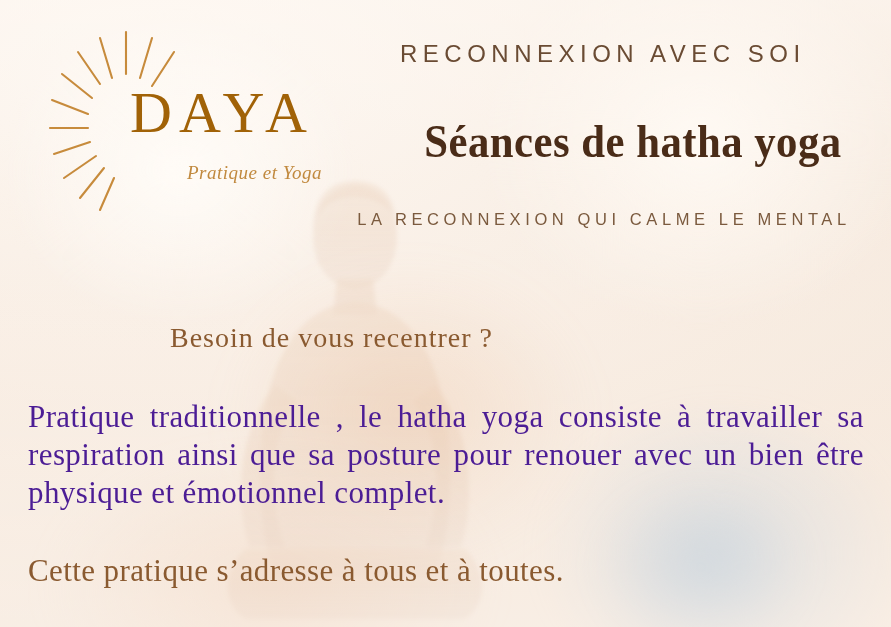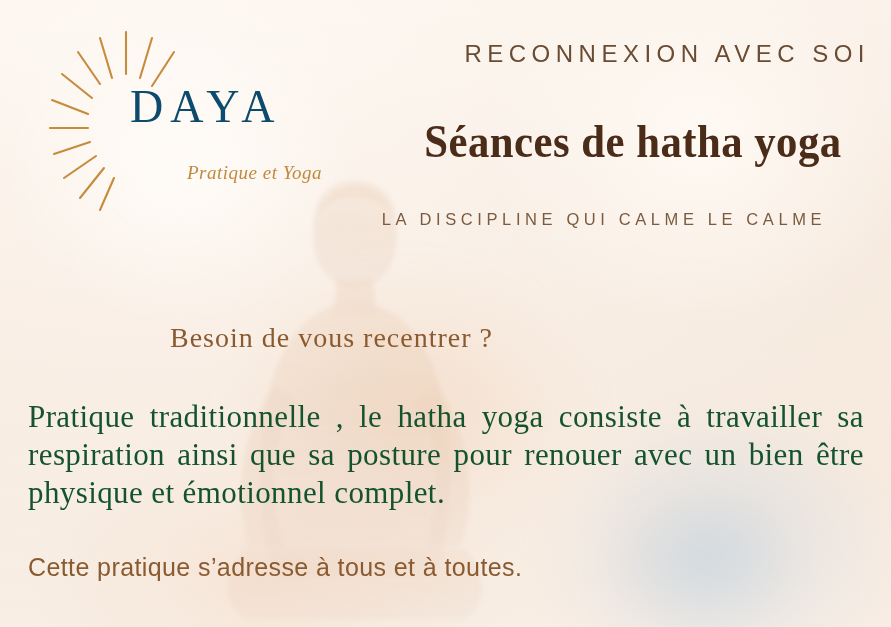--- a/index.html
+++ b/index.html
@@ -105,43 +105,43 @@
   .logo-sun {
     position: absolute;
     left: 0; top: 0;
     width: 170px; height: 190px;
   }
   .logo-word {
     position: absolute;
     left: 96px;
     top: 62px;
     font-family: "Liberation Serif", serif;
-    font-size: 46px;
+    font-size: 58px;
     letter-spacing: 7px;
-    color: #0c4a6e;
+    color: #a16207;
     line-height: 1;
   }
   .logo-sub {
     position: absolute;
     left: 153px;
     top: 140px;
     font-family: "Liberation Serif", serif;
     font-style: italic;
     font-size: 19px;
     color: #c1893e;
     letter-spacing: 0.5px;
   }
 
   
   .eyebrow {
     position: absolute;
     left: 400px;
     top: 40px;
     width: 470px;
-    text-align: right;
+    text-align: left;
     font-family: "Liberation Sans", sans-serif;
     font-size: 24px;
     letter-spacing: 5.5px;
     color: #6a4b33;
     font-weight: 400;
   }
   .headline {
     position: absolute;
     left: 390px;
     top: 118px;
@@ -183,31 +183,31 @@
 
   
   .body-text {
     position: absolute;
     left: 28px;
     top: 398px;
     width: 836px;
     font-family: "Liberation Serif", serif;
     font-size: 31px;
     line-height: 1.22;
-    color: #14532d;
+    color: #4c1d95;
     text-align: justify;
     letter-spacing: 0.4px;
   }
   .closing {
     position: absolute;
     left: 28px;
     top: 552px;
     width: 836px;
-    font-family: Liberation Sans, sans-serif;
-    font-size: 25px;
+    font-family: Liberation Serif, serif;
+    font-size: 31px;
     line-height: 1.22;
     color: #8a5a30;
     letter-spacing: 0.4px;
   }
 </style>
 </head>
 <body>
 
 <div id="poster">
 
@@ -262,21 +262,21 @@
           <line x1="46" y1="176" x2="70" y2="146"></line>
           <line x1="66" y1="188" x2="80" y2="156"></line>
         </g>
       </svg>
       <div class="logo-word">DAYA</div>
       <div class="logo-sub">Pratique et Yoga</div>
     </div>
 
     <div class="eyebrow">RECONNEXION AVEC SOI</div>
     <div class="headline">Séances de hatha yoga</div>
-    <div class="subhead">LA DISCIPLINE QUI CALME LE CALME</div>
+    <div class="subhead">LA RECONNEXION QUI CALME LE MENTAL</div>
 
     <div class="question">Besoin de vous recentrer ?</div>
 
     <div class="body-text">Pratique traditionnelle , le hatha yoga consiste à travailler sa respiration ainsi que sa posture pour renouer avec un bien être physique et émotionnel complet.</div>
     <div class="closing">Cette pratique s’adresse à tous et à toutes.</div>
 
   </div>
 </div>
 
 </body></html>

